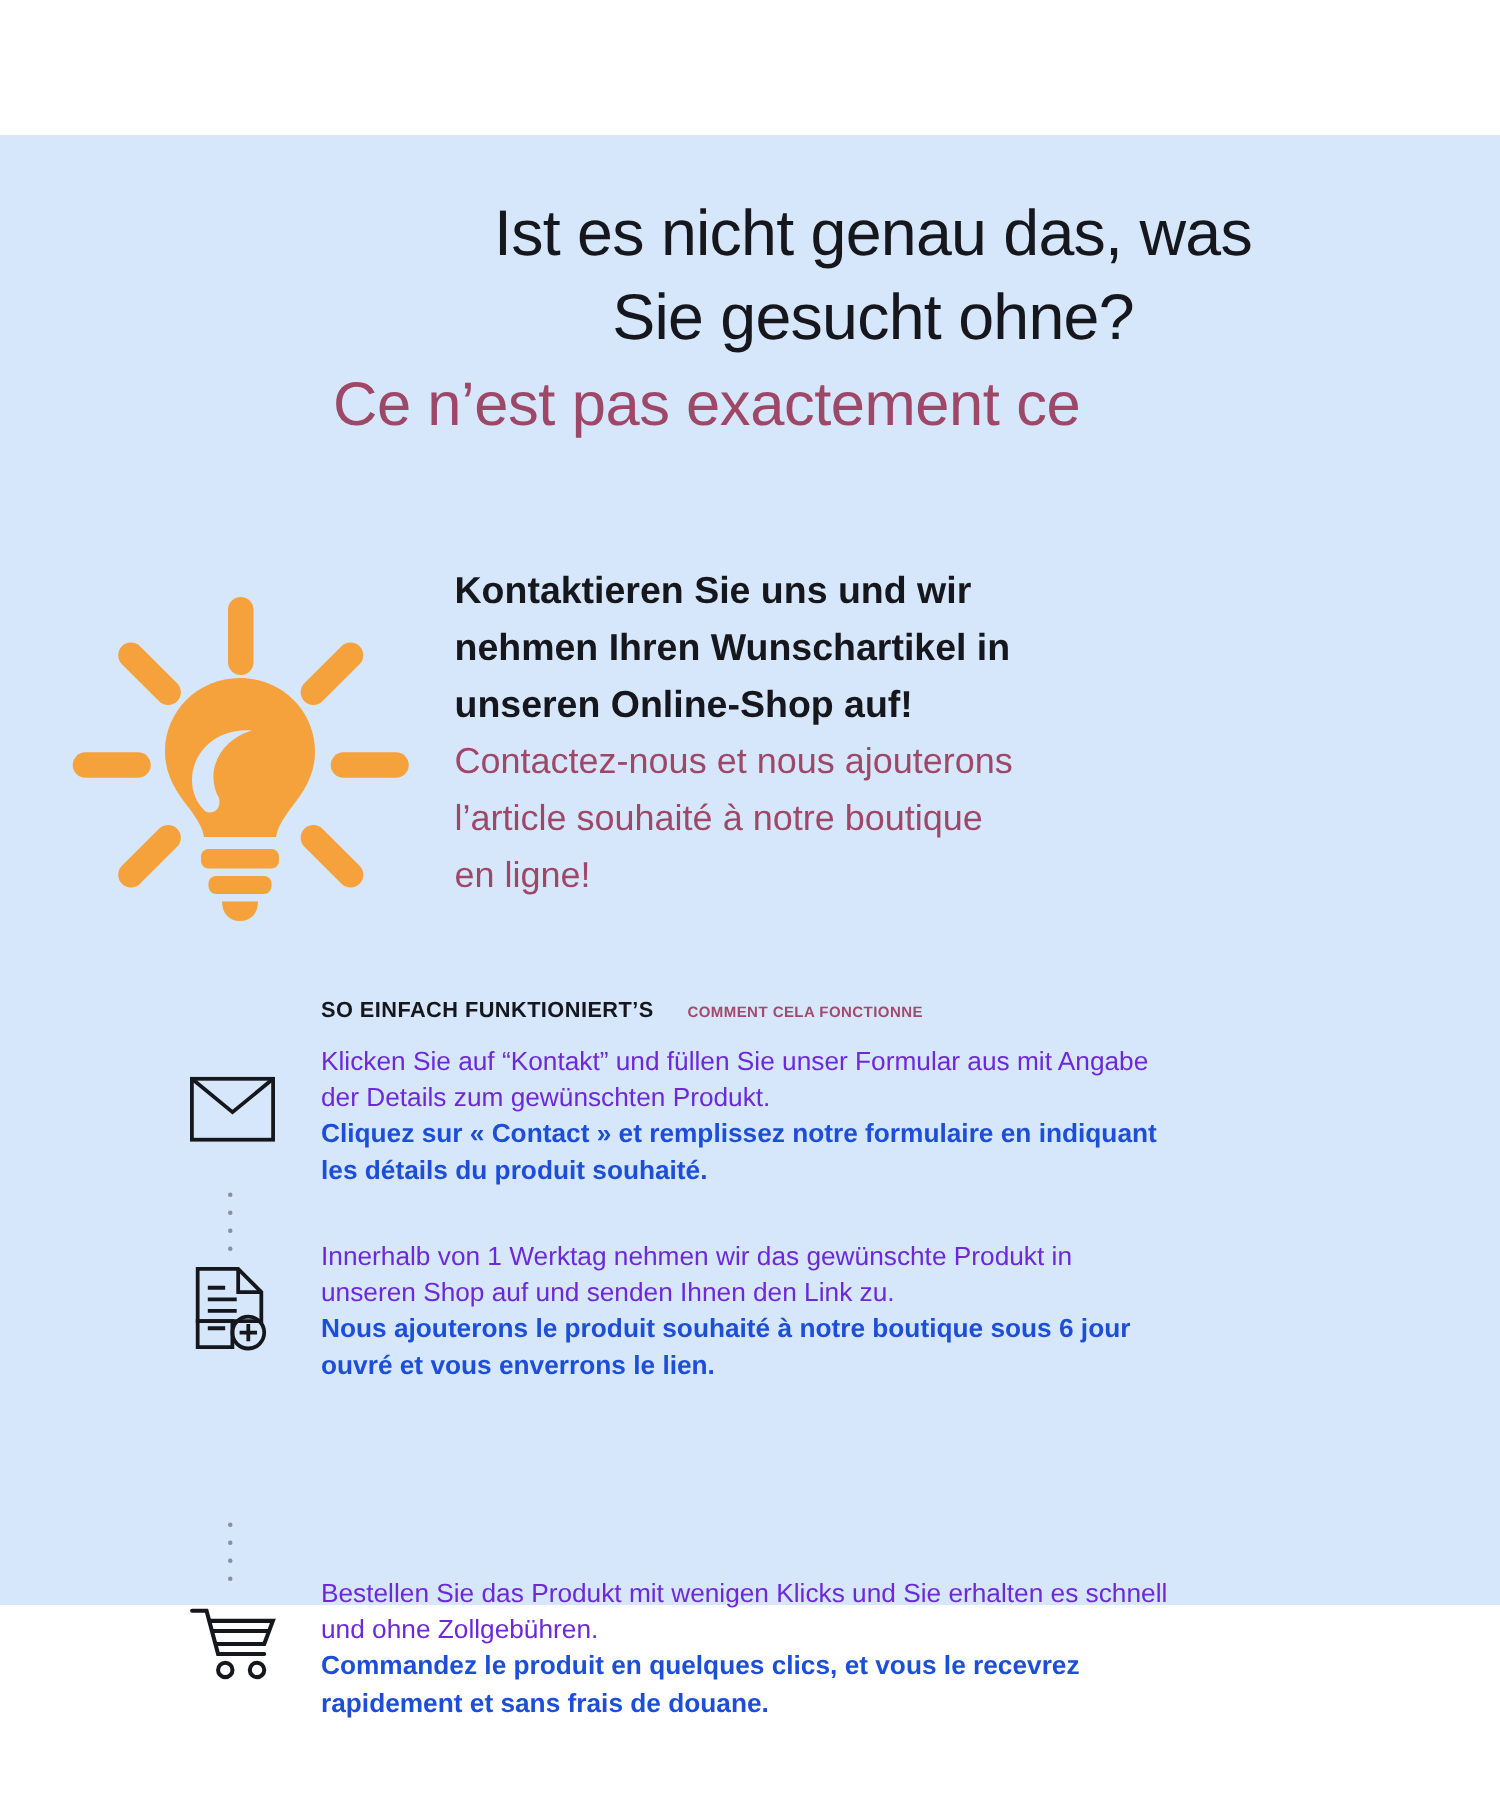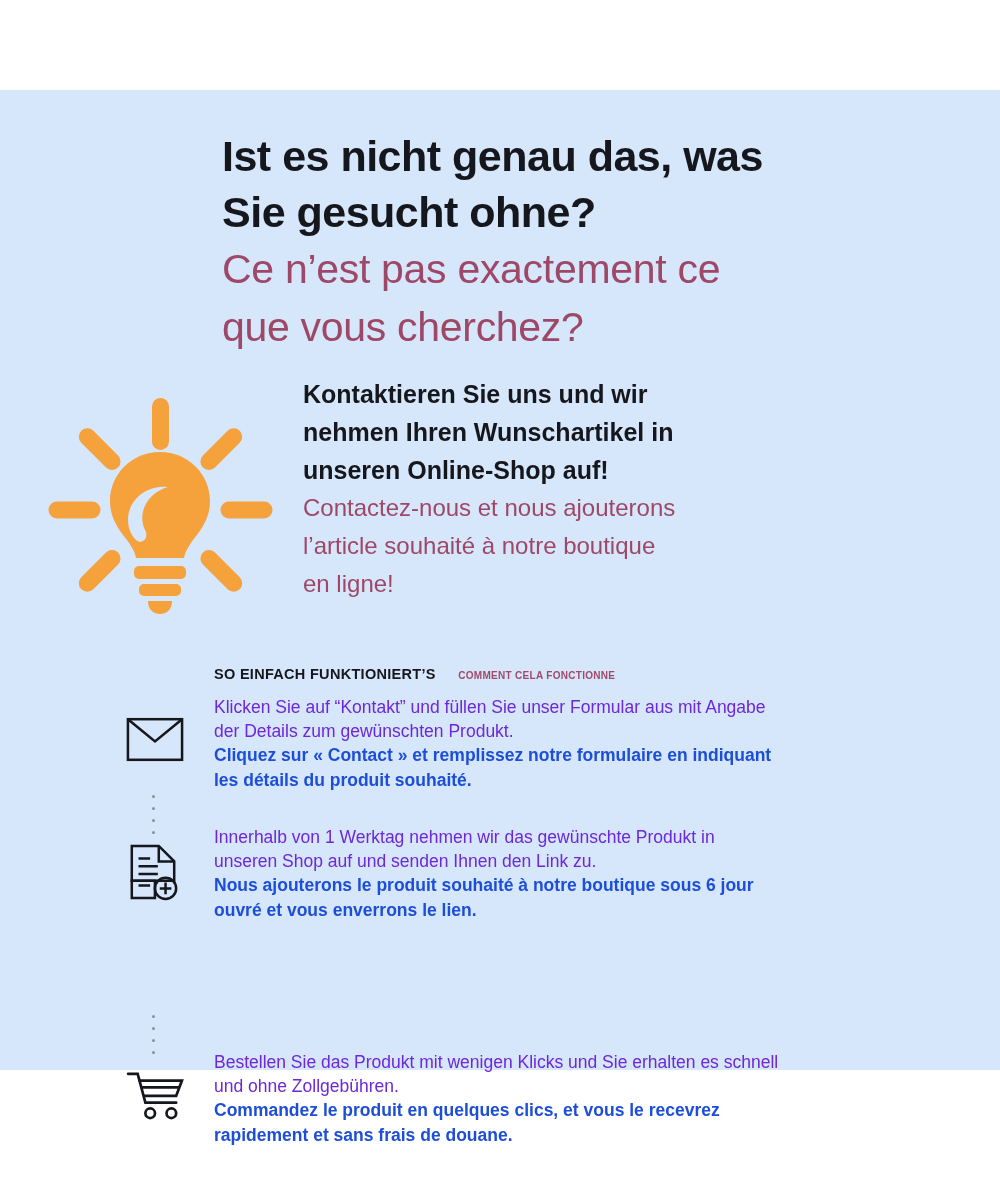--- a/index.html
+++ b/index.html
@@ -26,23 +26,24 @@
   
   .headline {
     position: absolute;
     left: 222px;
     top: 38px;
     width: 720px;
   }
   .headline .de {
     font-size: 43px;
     line-height: 56px;
-    font-weight: bold;
+    font-weight: normal;
     color: #15171c;
     letter-spacing: -0.5px;
+    text-align: center;
   }
   .headline .fr {
     font-size: 41px;
     line-height: 58px;
     font-weight: normal;
     color: #9e4868;
     letter-spacing: -0.3px;
   }
 
   
@@ -152,21 +153,20 @@
 </style>
 </head>
 <body>
 
 <div class="banner">
 
   <div class="headline">
     <div class="de">Ist es nicht genau das, was</div>
     <div class="de">Sie gesucht ohne?</div>
     <div class="fr">Ce n’est pas exactement ce</div>
-    <div class="fr">que vous cherchez?</div>
   </div>
 
   <div class="intro-row">
 
     <div class="lamp">
       <svg viewBox="0 0 240 240" width="240" height="240" aria-hidden="true">
         <g fill="#f5a13c">
 
           <rect x="112" y="8" width="17" height="52" rx="8.5"></rect>
           <rect x="112" y="8" width="17" height="52" rx="8.5" transform="rotate(45 120.5 120)"></rect>

